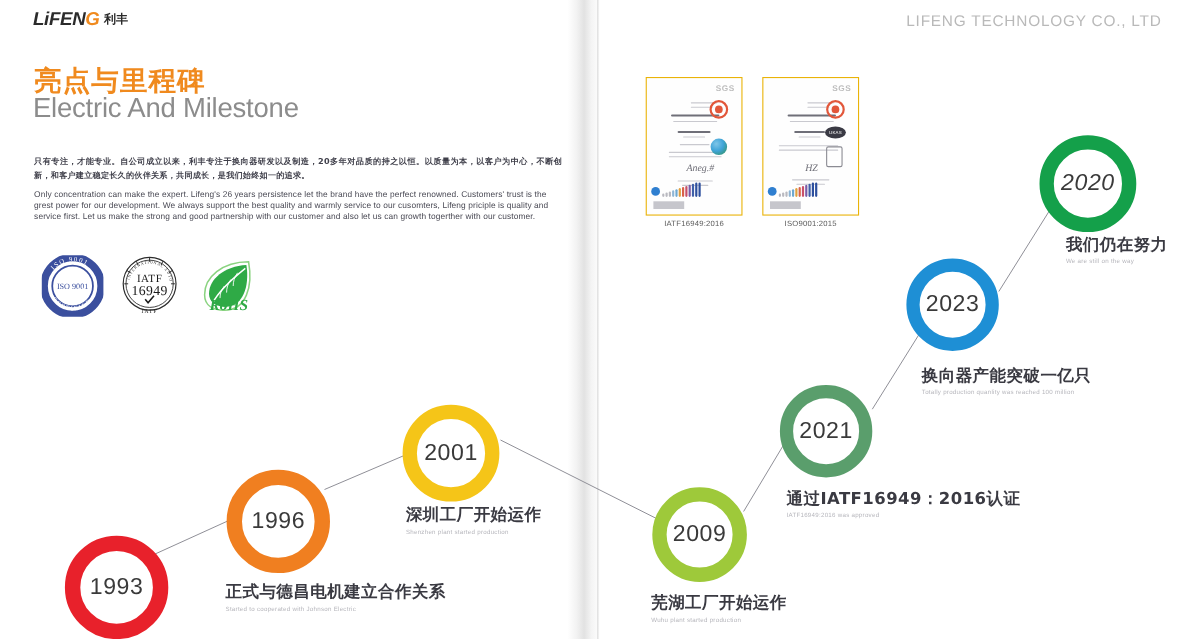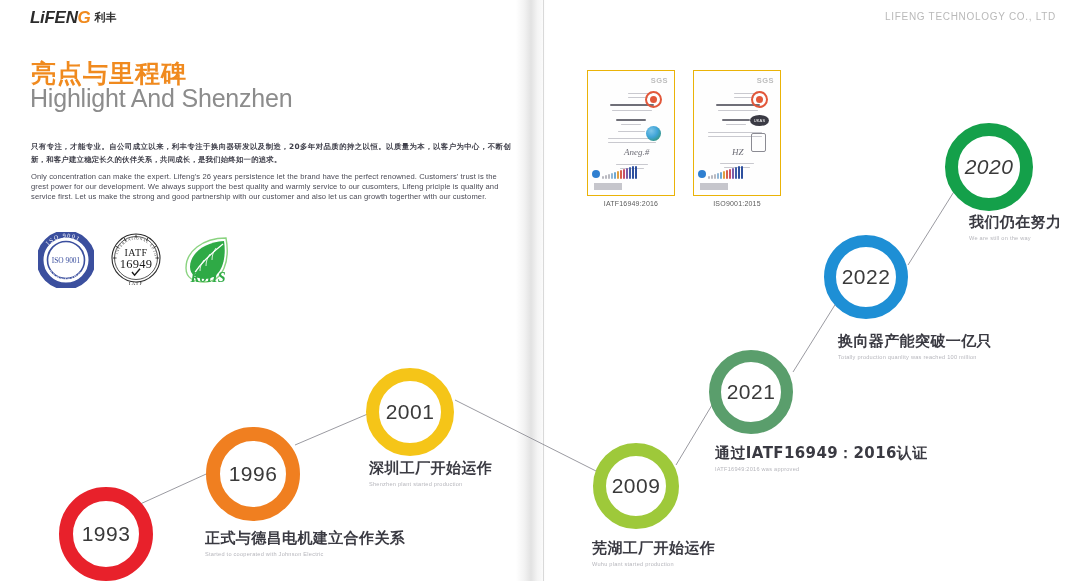--- a/index.html
+++ b/index.html
@@ -26,21 +26,21 @@
     font-weight:bold;font-style:italic;font-size:17px;letter-spacing:-.3px;
     color:#2b2b2b;line-height:1;
   }
   .logo-text .g{color:#f08a1e;}
   .logo-cn{
     margin-left:4px;font-size:11px;color:#2b2b2b;font-weight:bold;
     font-family:"DejaVu Sans",sans-serif;line-height:1;
   }
   .header-right{
     position:absolute;right:24px;top:11px;
-    font-size:10px;letter-spacing:.7px;color:#b9b9b9;
+    font-size:14px;letter-spacing:.7px;color:#b9b9b9;
   }
   
   .title-cn{
     position:absolute;left:31px;top:57px;
     font-family:"DejaVu Sans",sans-serif;
     font-size:25px;font-weight:bold;color:#f08a1e;letter-spacing:1px;
   }
   .title-en{
     position:absolute;left:30px;top:84px;
     font-size:25px;color:#8c8c8c;letter-spacing:-.2px;font-weight:400;
@@ -123,21 +123,21 @@
     <span class="logo-text"><span>LiFEN</span><span class="g">G</span></span>
     <span class="logo-cn">利丰</span>
   </div>
   <div class="header-right">LIFENG TECHNOLOGY CO., LTD</div>
 </div>
 
 <div class="fold"></div>
 <div class="fold-line"></div>
 
 <div class="title-cn">亮点与里程碑</div>
-<div class="title-en">Highlight And Shenzhen</div>
+<div class="title-en">Electric And Milestone</div>
 <div class="para-cn">只有专注，才能专业。自公司成立以来，利丰专注于换向器研发以及制造，20多年对品质的持之以恒。以质量为本，以客户为中心，不断创新，和客户建立稳定长久的伙伴关系，共同成长，是我们始终如一的追求。</div>
 <div class="para-en">Only concentration can make the expert. Lifeng's  26 years persistence let the brand have the perfect renowned. Customers' trust is the grest power for our development. We always support the best quality and warmly service to our cusomters, Lifeng priciple is quality and service first. Let us make the strong and good partnership with our customer and also let us can growth togerther with our customer.</div>
 
 <div class="badges">
 
   <div class="badge" style="width:56px;height:56px;">
     <svg width="56" height="56" viewBox="0 0 56 56">
       <circle cx="28" cy="28" r="26" fill="none" stroke="#3b4f9e" stroke-width="7"></circle>
       <circle cx="28" cy="28" r="18.5" fill="none" stroke="#3b4f9e" stroke-width="1.6"></circle>
       <path id="isoTop" d="M28,28 m-22.5,0 a22.5,22.5 0 0,1 45,0" fill="none"></path>
@@ -320,21 +320,21 @@
     <span>2021</span>
   </div>
 </div>
 <div class="lbl" style="left:715px;top:444px;">
   <div class="cn">通过IATF16949：2016认证</div>
   <div class="en">IATF16949:2016 was approved</div>
 </div>
 
 <div class="node" style="left:824px;top:235px;">
   <div class="ring" style="width:84px;height:84px;border:12.5px solid #1e8fd5;">
-    <span>2022</span>
+    <span>2023</span>
   </div>
 </div>
 <div class="lbl" style="left:838px;top:332px;">
   <div class="cn">换向器产能突破一亿只</div>
   <div class="en">Totally production quanlity was reached 100 million</div>
 </div>
 
 <div class="node" style="left:945px;top:123px;">
   <div class="ring" style="width:88px;height:88px;border:13px solid #14a04a;font-style:italic;">
     <span>2020</span>

